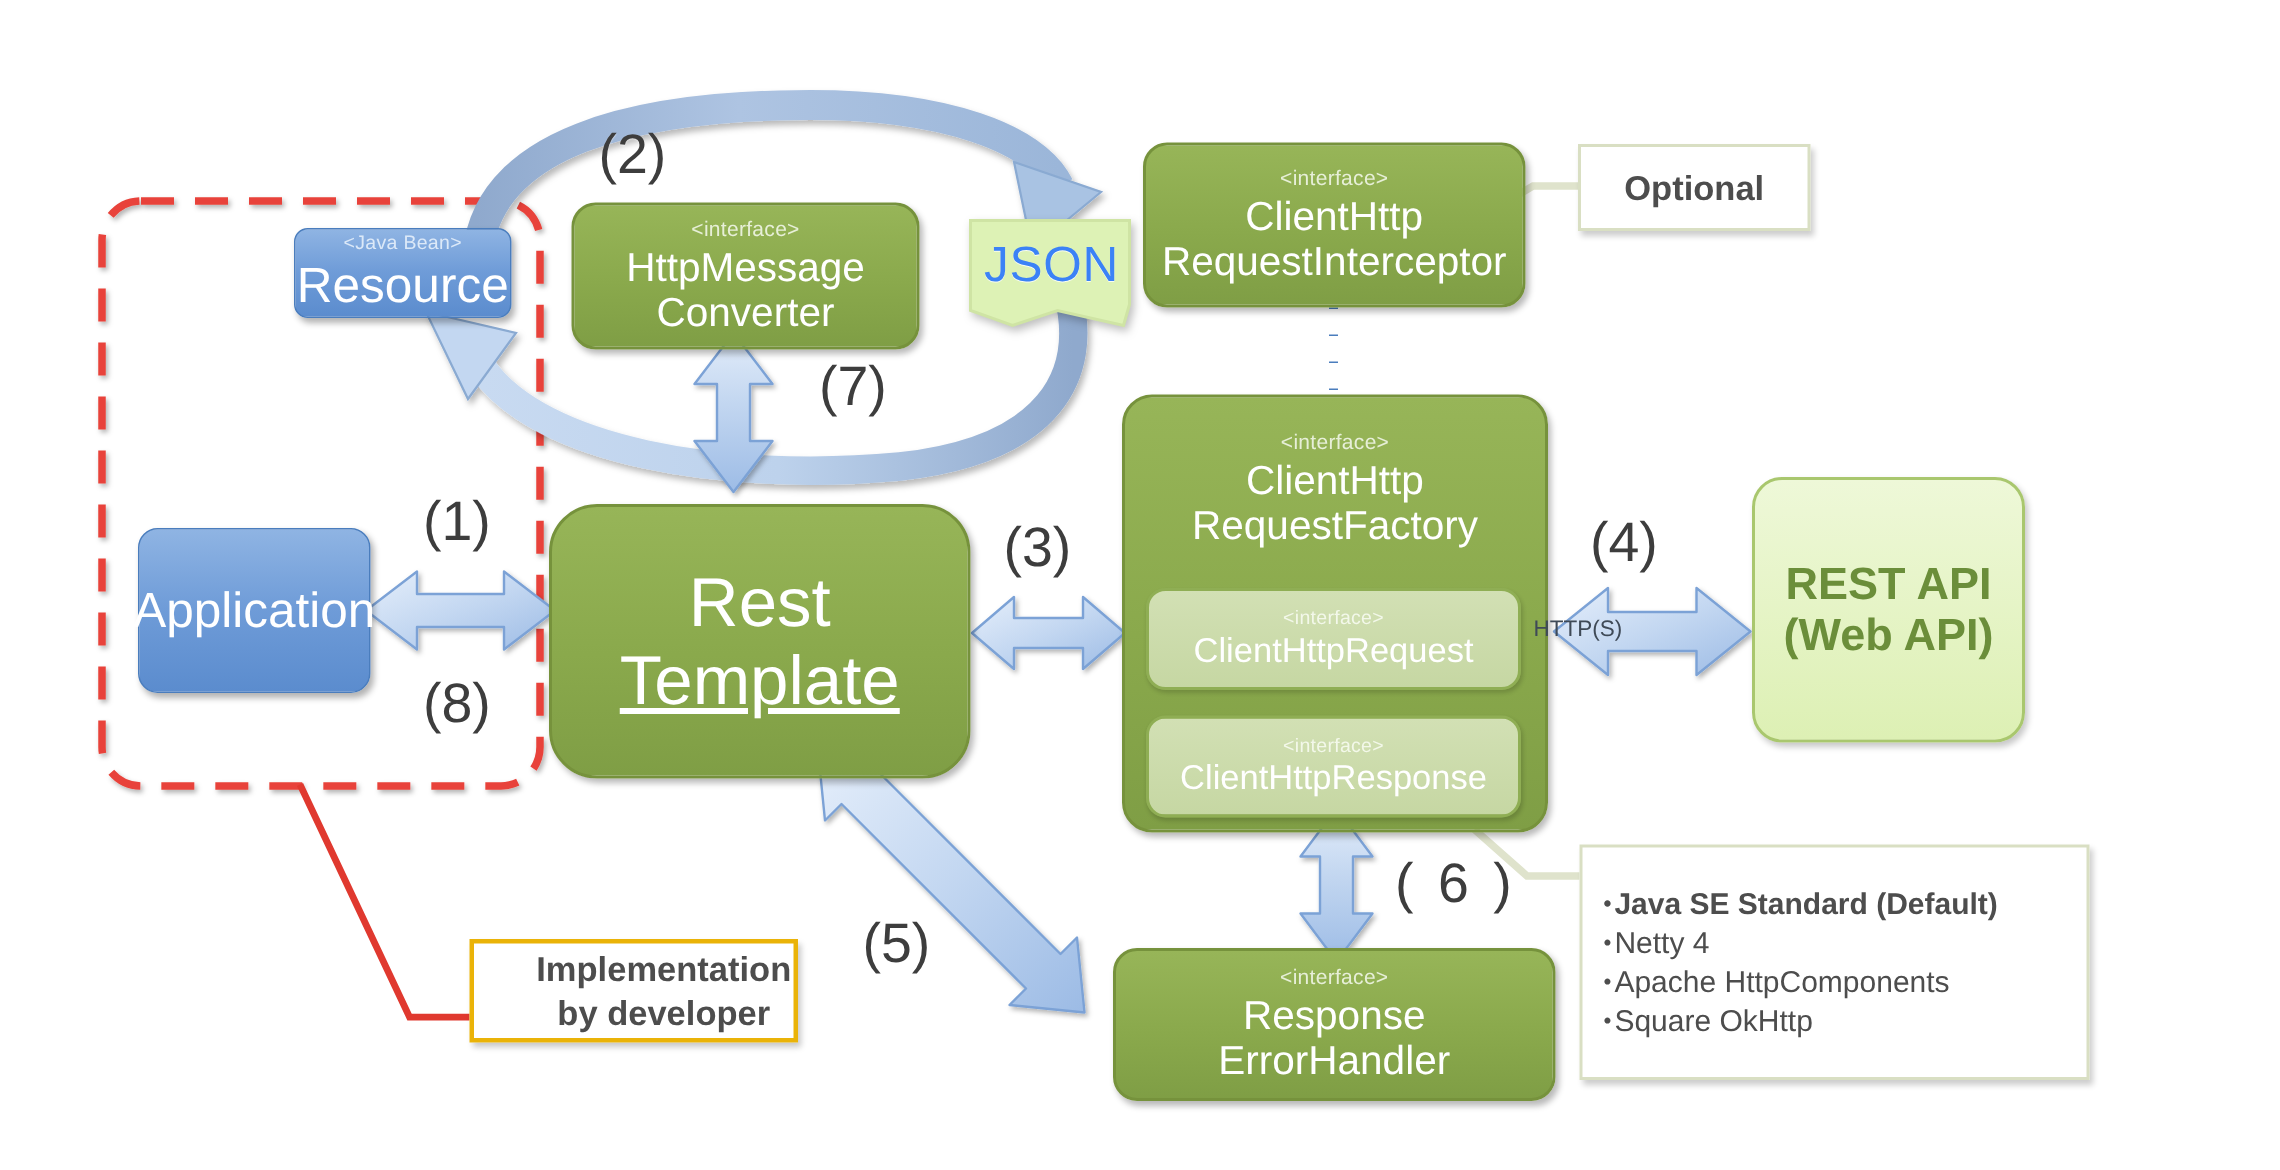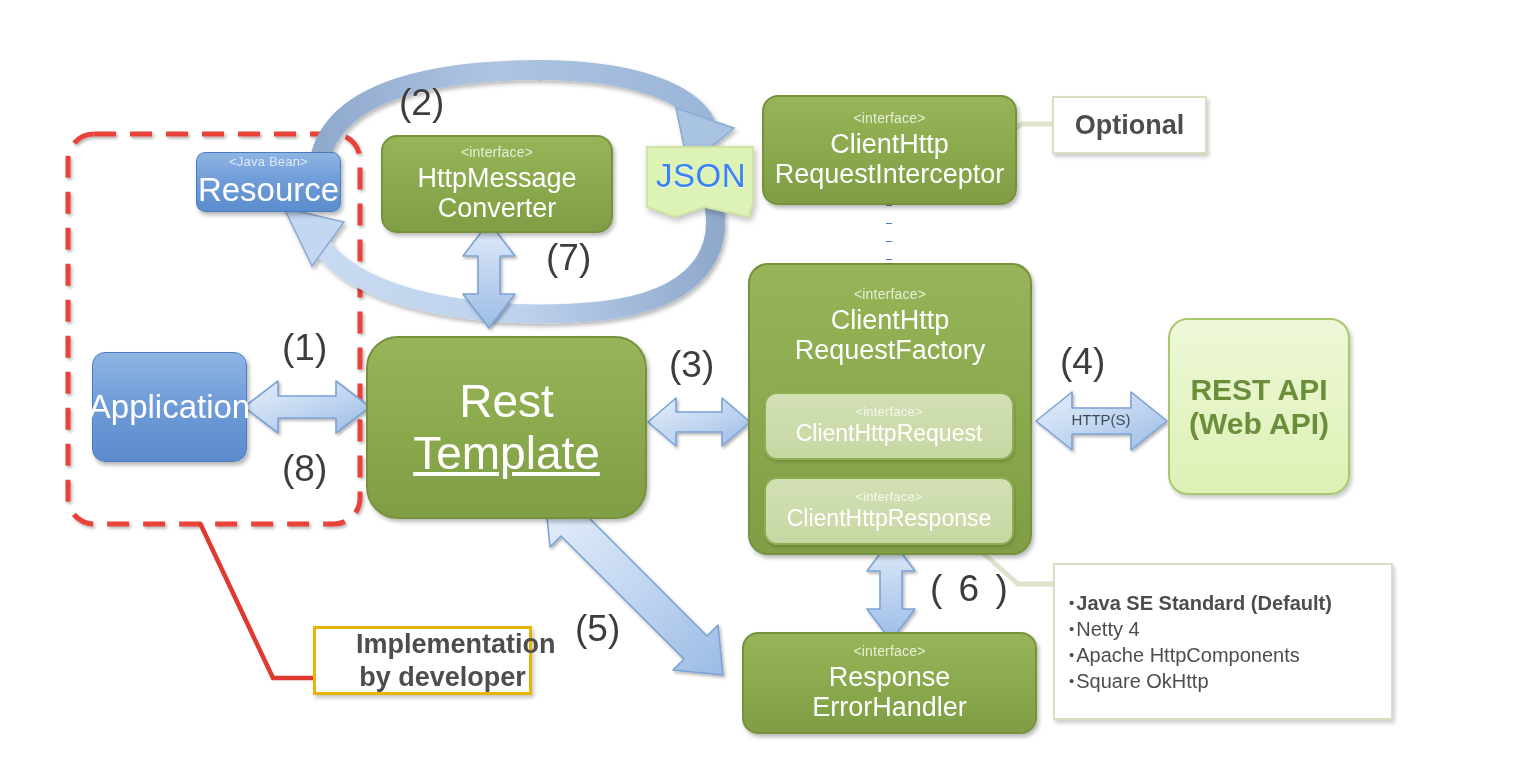--- a/index.html
+++ b/index.html
@@ -123,21 +123,21 @@
     border: 2px solid #d9dfc3;
     box-shadow: 2px 3px 4px rgba(0,0,0,.2);
   }
   .callout-red {
     border: 3px solid #eab308;
     box-shadow: 2px 3px 4px rgba(0,0,0,.22);
     padding-left: 40px;
   }
   .callout-text {
     text-align: center;
-    font-size: 27px;
+    font-size: 23px;
     font-weight: bold;
     line-height: 1.22;
     color: #4d4d4d;
   }
   .bullet-row {
     font-size: 20px;
     color: #4d4d4d;
     padding-left: 14px;
     line-height: 1.3;
     white-space: nowrap;
@@ -349,15 +349,15 @@
 
   <div class="step" style="left:399px; top:82px;">(2)</div>
   <div class="step" style="left:546px; top:237px;">(7)</div>
   <div class="step" style="left:282px; top:327px;">(1)</div>
   <div class="step" style="left:282px; top:448px;">(8)</div>
   <div class="step" style="left:669px; top:344px;">(3)</div>
   <div class="step" style="left:1060px; top:341px;">(4)</div>
   <div class="step" style="left:575px; top:608px;">(5)</div>
   <div class="step step-wide" style="left:930px; top:568px;">( 6 )</div>
 
-  <div id="https-label" style="left:1071px; top:411px; width:60px; text-align:center;">HTTP(S)</div>
+  <div id="https-label" style="left:1022px; top:411px; width:60px; text-align:center;">HTTP(S)</div>
 
 </div>
 
 </body></html>

